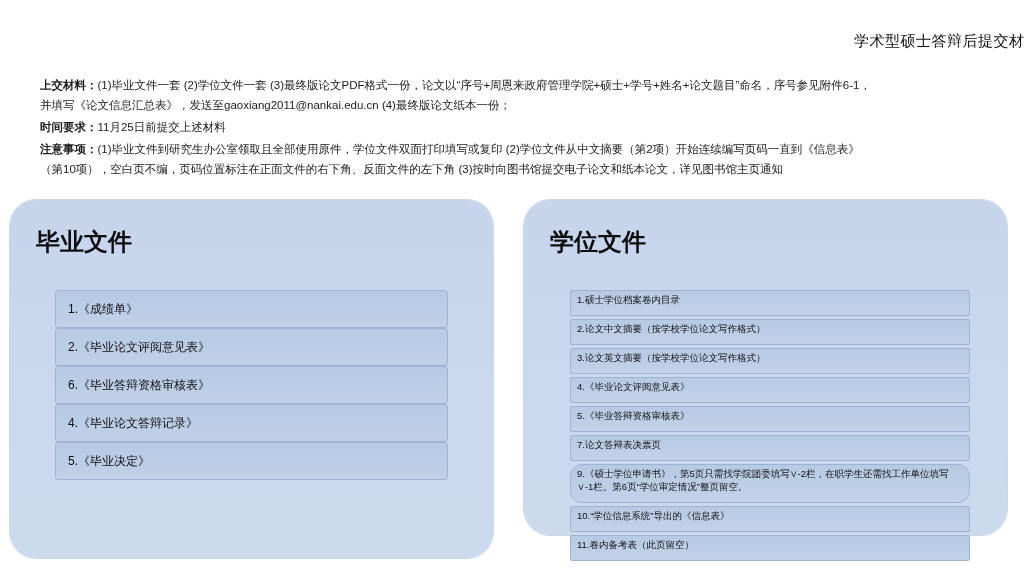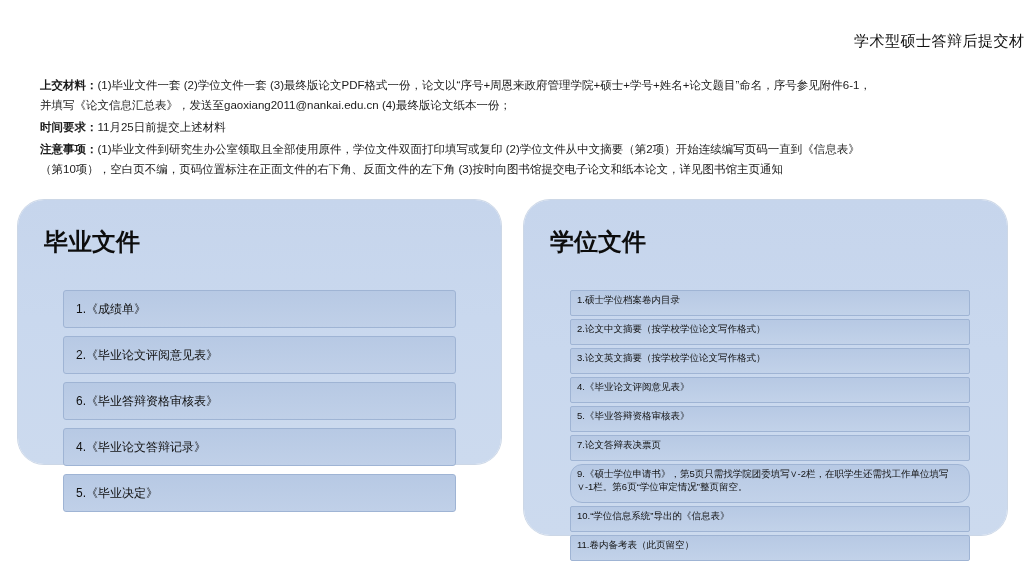--- a/index.html
+++ b/index.html
@@ -59,23 +59,23 @@
     height: 350px;
   }
   .card {
     position: absolute;
     top: 0;
     border-radius: 26px;
     background: linear-gradient(180deg,#c6d5ec 0%, #c9d8ee 45%, #ccdaee 100%);
     box-shadow: 0 0 0 1px rgba(170,188,214,0.6);
   }
   .card-left {
-    left: 18px;
+    left: 10px;
     width: 483px;
-    height: 264px;
+    height: 358px;
   }
   .card-right {
     left: 524px;
     width: 483px;
     height: 335px;
   }
   .card-title {
     position: absolute;
     top: 26px;
     left: 26px;
@@ -84,21 +84,20 @@
     color: #0d0d0d;
   }
   .list-left {
     position: absolute;
     top: 90px;
     left: 45px;
     width: 393px;
   }
   .item-left {
     height: 38px;
-    margin-bottom: 8px;
     background: linear-gradient(180deg,#b7c9e4 0%, #c0d0e8 100%);
     border: 1px solid #9fb4d4;
     border-radius: 3px;
     display: flex;
     align-items: center;
     padding-left: 12px;
     font-size: 12px;
     color: #111;
     box-sizing: border-box;
   }

